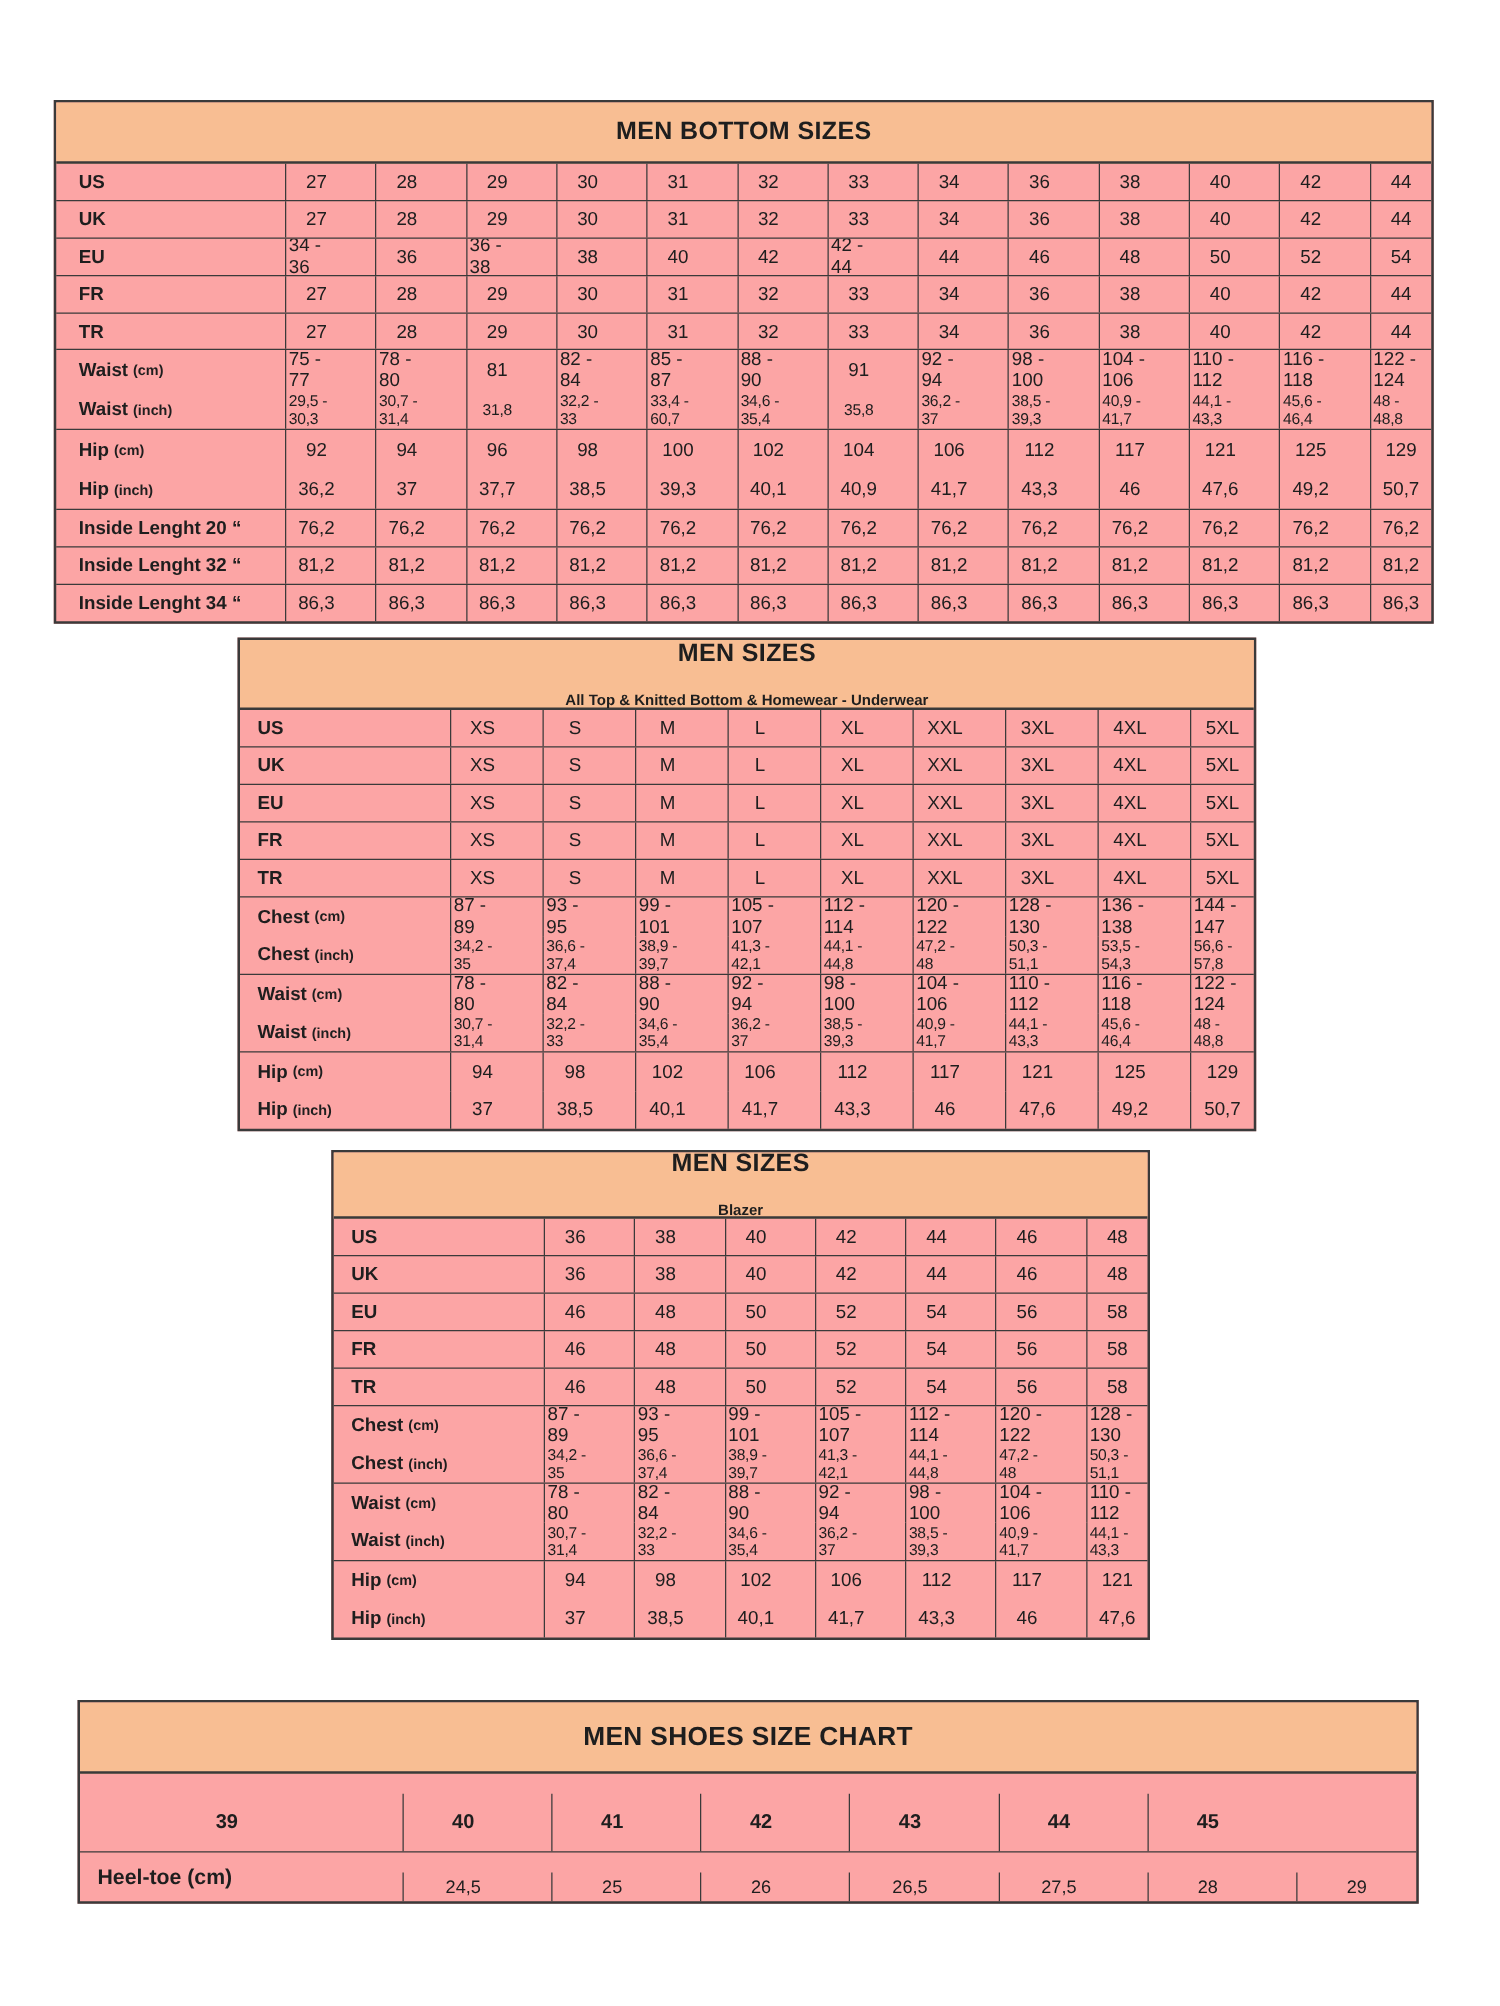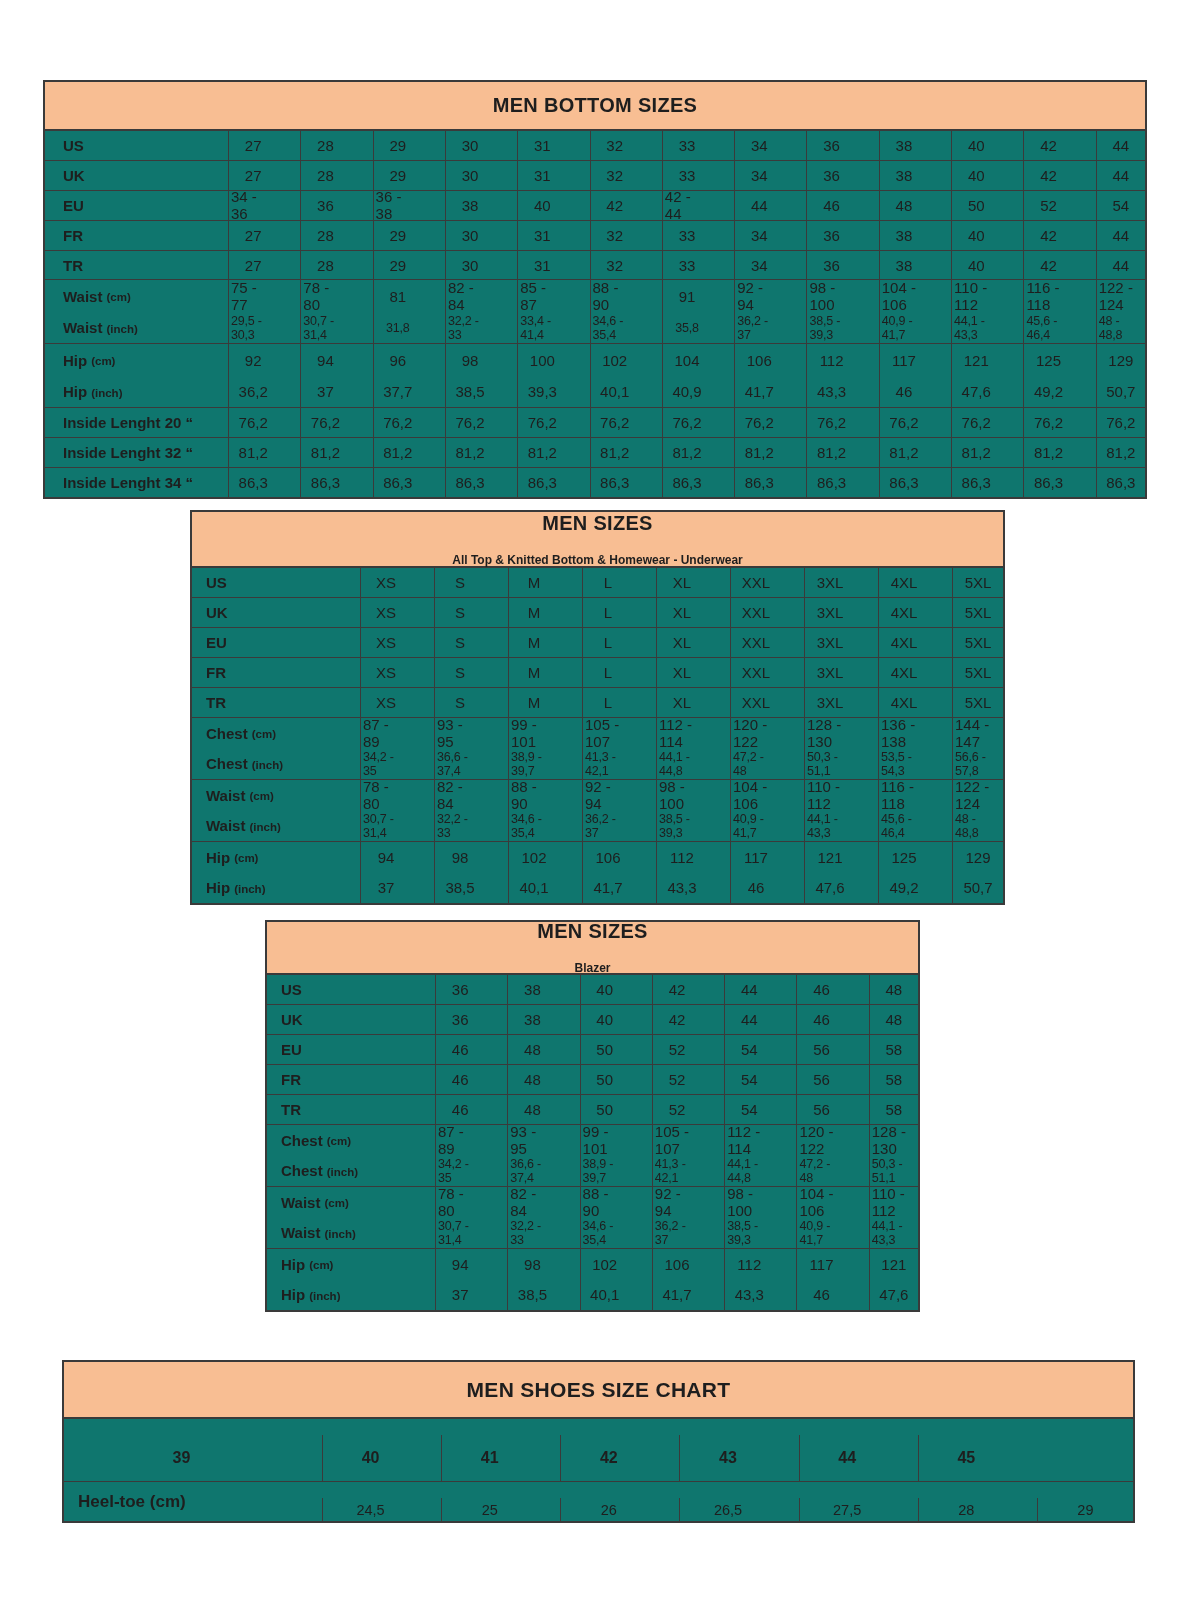--- a/index.html
+++ b/index.html
@@ -5,21 +5,21 @@
   :root{
     --border:#3a3a3a;
     --peach:#F8BE93;
     --ink:#1e1e1e;
   }
   *{box-sizing:border-box;margin:0;padding:0;}
   html,body{background:#fff;}
   body{font-family:"Liberation Sans","DejaVu Sans",sans-serif;color:var(--ink);}
   .page{position:relative;width:1200px;height:1605px;background:#fff;overflow:hidden;}
 
-  .size-table{position:absolute;border:2px solid var(--border);background:#0f766e;}
+  .size-table{position:absolute;border:2px solid var(--border);background:#fca5a5;}
   .t0{left:43px;top:80px;width:1104px;}
   .t1{left:190px;top:510px;width:815px;}
   .t2{left:265px;top:920px;width:655px;}
   .t3{left:62px;top:1360px;width:1073px;}
 
   .thead{background:var(--peach);border-bottom:2px solid var(--border);
          display:flex;flex-direction:column;align-items:center;justify-content:center;}
   .t0 .thead{height:49px;}
   .t1 .thead{height:56px;}
   .t2 .thead{height:53px;}
@@ -187,21 +187,21 @@
           </div>
           <div class="row small">
             <div class="cell label">
               <span class="lab-main">Waist</span>
               <span class="lab-unit">(inch)</span>
             </div>
             <div class="cell val">29,5 - 30,3</div>
             <div class="cell val">30,7 - 31,4</div>
             <div class="cell val">31,8</div>
             <div class="cell val">32,2 - 33</div>
-            <div class="cell val">33,4 - 41,4</div>
+            <div class="cell val">33,4 - 60,7</div>
             <div class="cell val">34,6 - 35,4</div>
             <div class="cell val">35,8</div>
             <div class="cell val">36,2 - 37</div>
             <div class="cell val">38,5 - 39,3</div>
             <div class="cell val">40,9 - 41,7</div>
             <div class="cell val">44,1 - 43,3</div>
             <div class="cell val">45,6 - 46,4</div>
             <div class="cell val">48 - 48,8</div>
           </div>
         </div>

